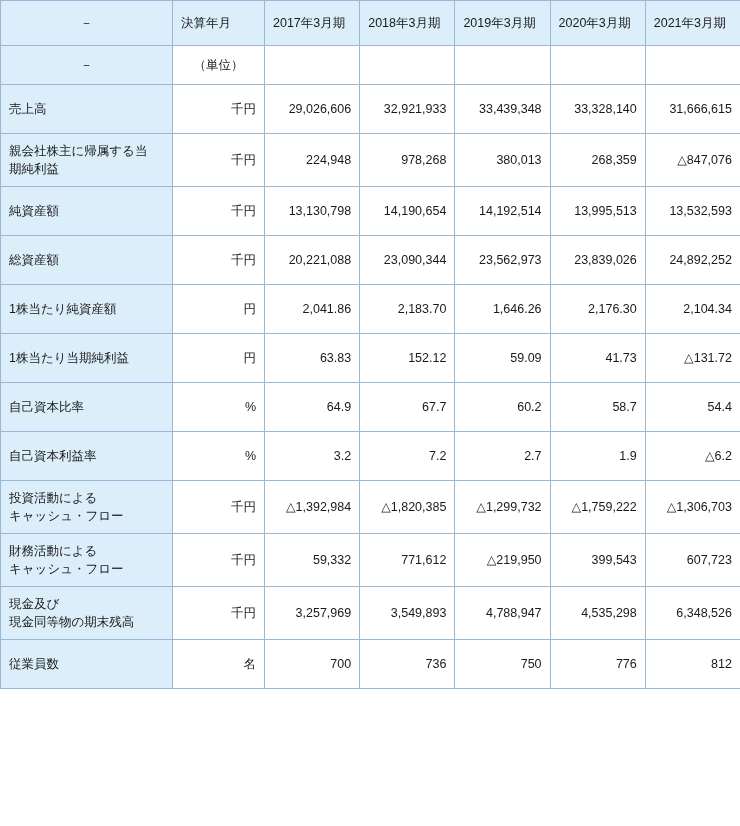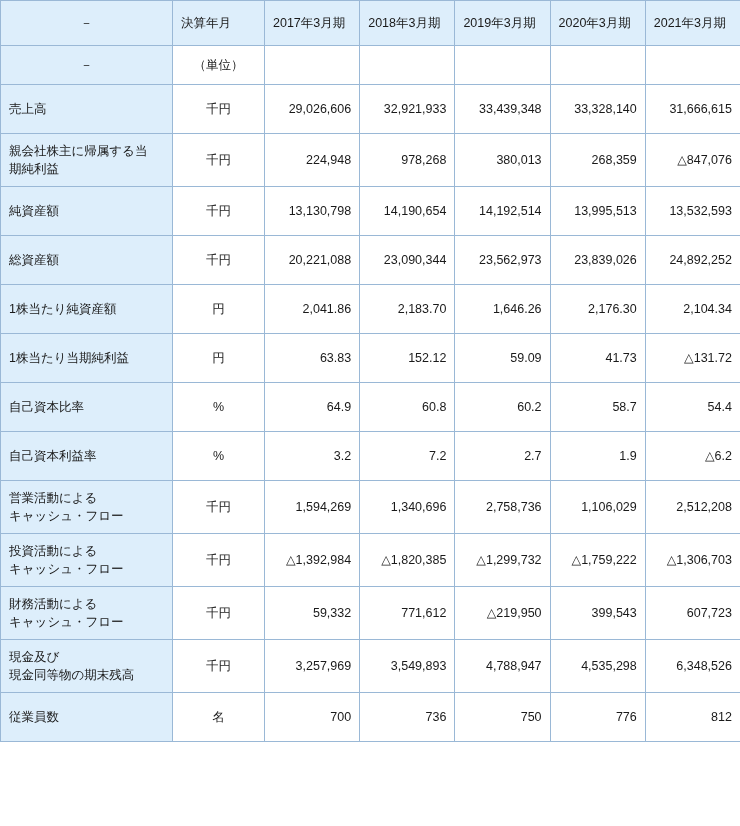--- a/index.html
+++ b/index.html
@@ -34,21 +34,21 @@
   
   .label-cell {
     background: #ddeefb !important;
     text-align: left;
     padding-left: 10px;
   }
   .label-cell.center { text-align: center; }
 
   
   .unit-cell {
-    text-align: center;
+    text-align: right;
     background: #ffffff;
   }
   
   .header-row td {
     background: #ddeefb !important;
     text-align: left;
     font-size: 12.5px;
   }
   .header-row td.first {
     background: #ddeefb !important;
@@ -173,49 +173,37 @@
       <td class="num">152.12</td>
       <td class="num">59.09</td>
       <td class="num">41.73</td>
       <td class="num">△131.72</td>
     </tr>
 
     <tr class="row-normal">
       <td class="label-cell"><span>自己資本比率</span></td>
       <td class="unit-cell">%</td>
       <td class="num">64.9</td>
-      <td class="num">60.8</td>
+      <td class="num">67.7</td>
       <td class="num">60.2</td>
       <td class="num">58.7</td>
       <td class="num">54.4</td>
     </tr>
 
     <tr class="row-normal">
       <td class="label-cell"><span>自己資本利益率</span></td>
       <td class="unit-cell">%</td>
       <td class="num">3.2</td>
       <td class="num">7.2</td>
       <td class="num">2.7</td>
       <td class="num">1.9</td>
       <td class="num">△6.2</td>
     </tr>
 
 
-    <tr class="tall">
-      <td class="label-cell two-line">
-        <div>営業活動による</div>
-        <div>キャッシュ・フロー</div>
-      </td>
-      <td class="unit-cell">千円</td>
-      <td class="num">1,594,269</td>
-      <td class="num">1,340,696</td>
-      <td class="num">2,758,736</td>
-      <td class="num">1,106,029</td>
-      <td class="num">2,512,208</td>
-    </tr>
 
     <tr class="tall">
       <td class="label-cell two-line">
         <div>投資活動による</div>
         <div>キャッシュ・フロー</div>
       </td>
       <td class="unit-cell">千円</td>
       <td class="num">△1,392,984</td>
       <td class="num">△1,820,385</td>
       <td class="num">△1,299,732</td>

